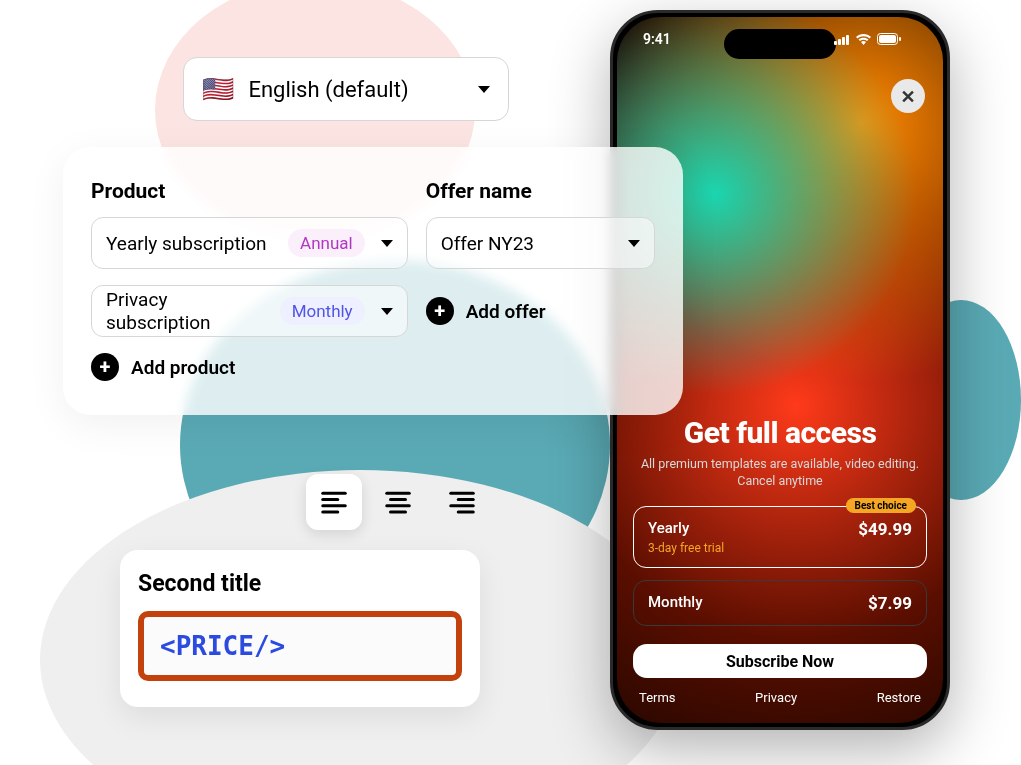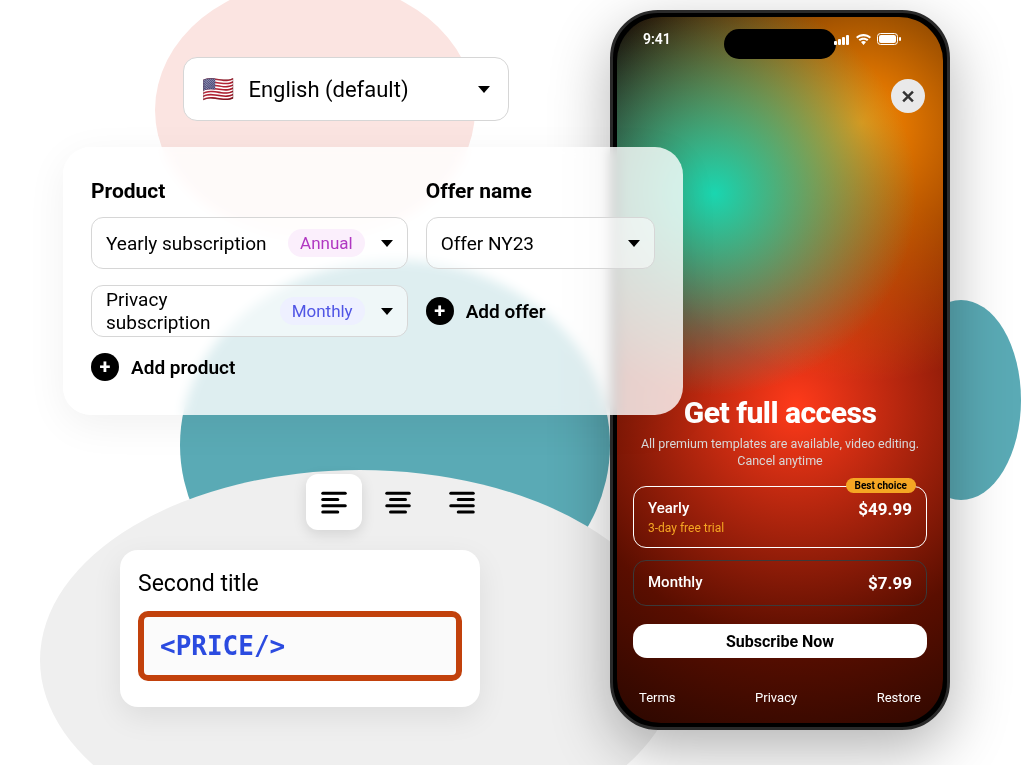--- a/index.html
+++ b/index.html
@@ -114,21 +114,21 @@
   .title-card {
     position: absolute;
     left: 120px; top: 550px;
     width: 360px;
     background: #fff;
     border-radius: 18px;
     padding: 20px 18px 26px;
     z-index: 4;
     box-shadow: 0 10px 30px rgba(0,0,0,0.08);
   }
-  .title-card .hdr { font-size: 23px; font-weight: 400; margin-bottom: 14px; }
+  .title-card .hdr { font-size: 23px; font-weight: 700; margin-bottom: 14px; }
   .price-field {
     border: 6px solid #c2410c;
     background: #fbfbfb;
     border-radius: 10px;
     padding: 14px 16px;
     font-family: ui-monospace, Menlo, Consolas, monospace;
     font-size: 26px;
     font-weight: 600;
     color: #2b4be0;
   }
@@ -241,21 +241,21 @@
     color: #000;
     border-radius: 14px;
     height: 34px;
     display: flex; align-items: center; justify-content: center;
     font-size: 16px; font-weight: 700;
     margin-top: 6px;
   }
   .links {
     display: flex;
     justify-content: space-between;
-    margin-top: 32px;
+    margin-top: 12px;
     padding: 0 6px;
     gap: 44px;
   }
   .links span { color: #fff; font-size: 13px; }
 </style>
 </head>
 <body>
 
 <div class="blob blob-pink"></div>
 <div class="blob blob-teal"></div>

